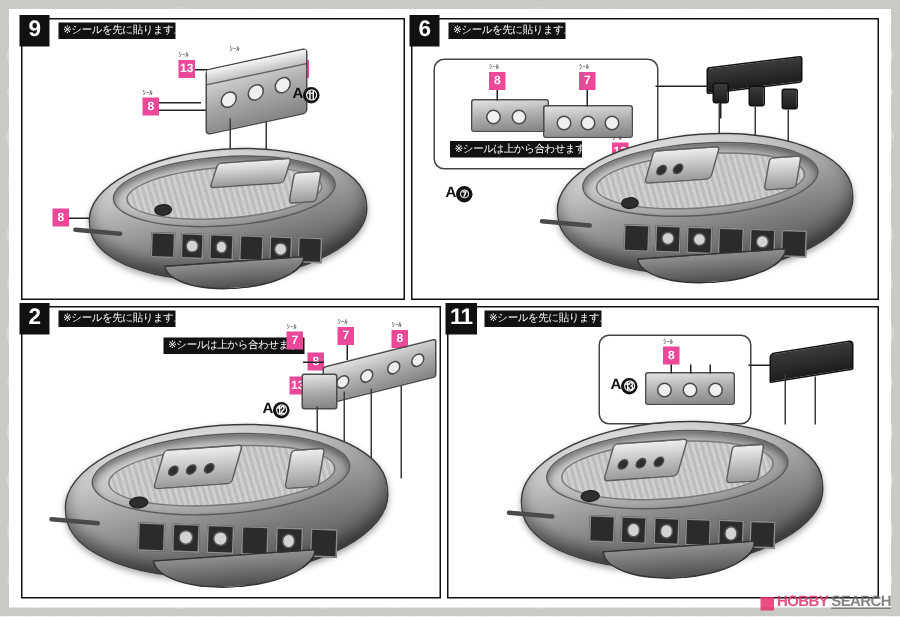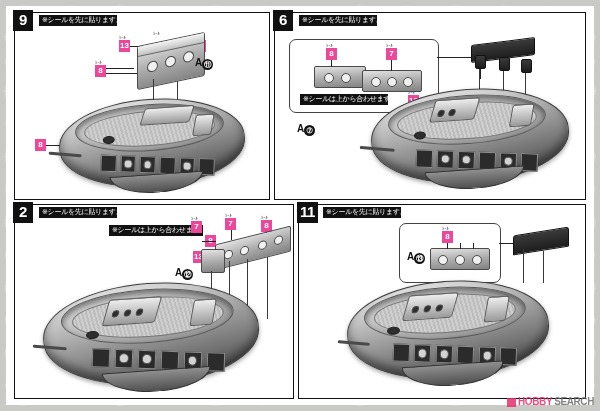--- a/index.html
+++ b/index.html
@@ -114,21 +114,21 @@
      border:1px solid #111;border-radius:2px;}
   
   .graypart{position:absolute;background:linear-gradient(175deg,#e4e4e4,#a9a9a9 55%,#828282);
      border:1px solid #4a4a4a;border-radius:2px;}
   .hole{position:absolute;border-radius:50%;background:#f0f0f0;border:1.2px solid #4a4a4a;}
 
   
   #wm{position:absolute;right:6px;bottom:4px;display:flex;align-items:center;gap:2px;opacity:.85;margin-top:45px;}
   #wm .sq{width:9px;height:9px;background:#e5316b;}
   #wm .t1{font:bold 10px/10px "Liberation Sans",sans-serif;color:#e5316b;letter-spacing:-.4px;}
-  #wm .t2{font:bold 10px/10px "Liberation Sans",sans-serif;color:#6f6f6f;letter-spacing:-.4px;}
+  #wm .t2{font:bold 10px/10px "Liberation Sans",sans-serif;color:#6f6f6f;letter-spacing:-.4px;text-decoration:underline;}
 </style>
 </head>
 <body>
 
 <div id="scan">
   <div class="grain"></div>
   <div class="edge-top"></div>
   <div class="edge-bottom"></div>
   <div class="edge-left"></div>
   <div class="edge-right"></div>

